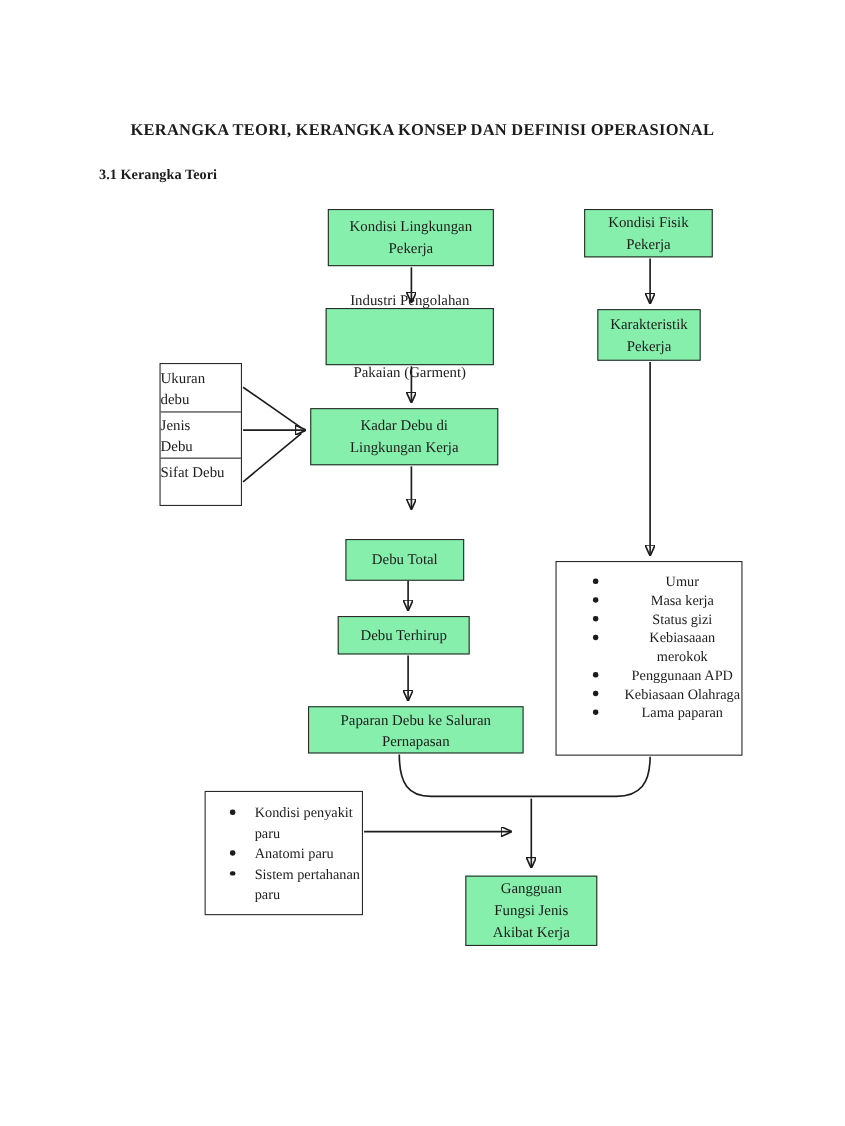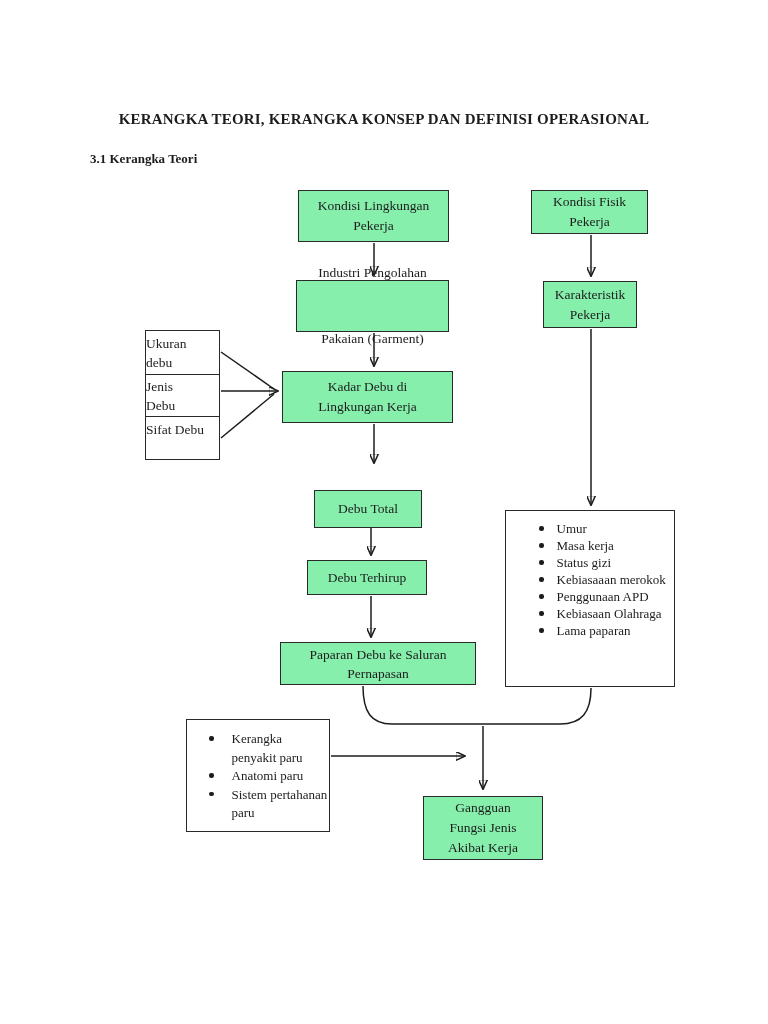--- a/index.html
+++ b/index.html
@@ -41,21 +41,21 @@
   .stack-row.r2{height:42px;border-bottom:1.5px solid #2a2a2a;}
   .stack-row.r3{height:42px;justify-content:flex-start;padding-top:3px;}
 
   .bbox{position:absolute;box-sizing:border-box;border:1.5px solid #2a2a2a;background:#ffffff;}
   .bbox ul{list-style:none;margin:0;padding:0;}
   .bbox li{display:flex;align-items:flex-start;}
   .dot{width:4.5px;height:4.5px;border-radius:50%;background:#1c1c1c;flex:none;margin-top:6px;}
   #bx-worker-factors{left:505px;top:510px;width:170px;height:177px;padding-top:9px;
     font-size:13px;line-height:17px;}
   #bx-worker-factors li{padding-left:33px;}
-  #bx-worker-factors .txt{margin-left:13px;width:112px;}
+  #bx-worker-factors .txt{margin-left:23px;width:112px;text-align:center;}
   #bx-lung-factors{left:186px;top:719px;width:144px;height:113px;padding-top:10px;
     font-size:13px;line-height:18.5px;}
   #bx-lung-factors li{padding-left:22px;}
   #bx-lung-factors .txt{margin-left:18px;width:96px;}
 </style>
 </head>
 <body>
 
 <div class="page">
 
@@ -165,21 +165,21 @@
           <span class="dot"></span>
           <span class="txt">Lama paparan</span>
         </li>
     </ul>
   </div>
 
   <div class="bbox" id="bx-lung-factors">
     <ul>
       <li>
           <span class="dot"></span>
-          <span class="txt">Kerangka penyakit paru</span>
+          <span class="txt">Kondisi penyakit paru</span>
         </li>
       <li>
           <span class="dot"></span>
           <span class="txt">Anatomi paru</span>
         </li>
       <li>
           <span class="dot"></span>
           <span class="txt">Sistem pertahanan paru</span>
         </li>
     </ul>

